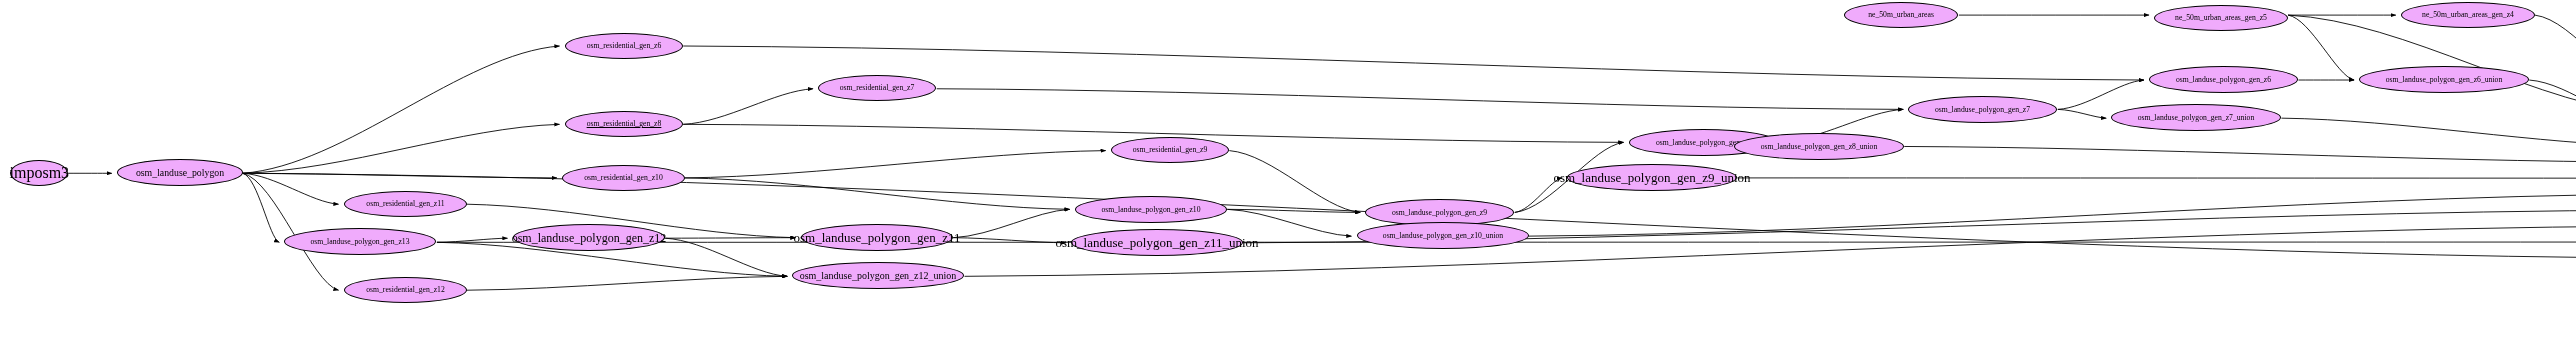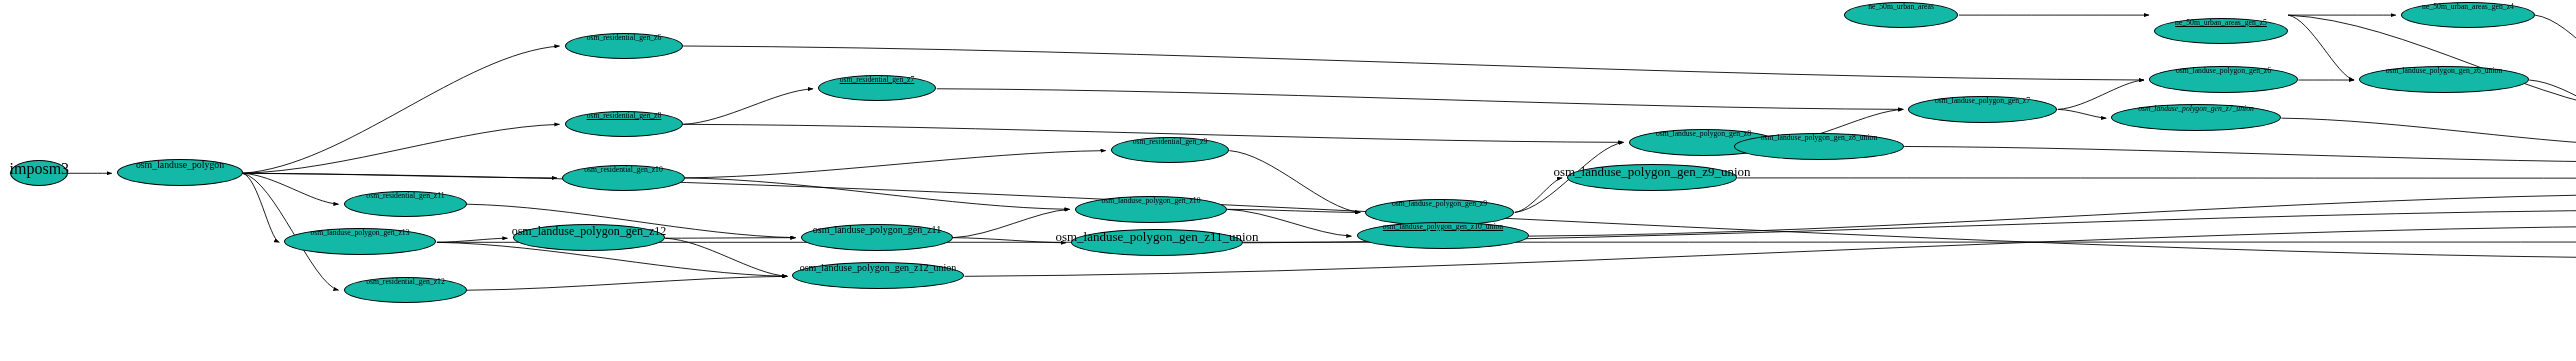--- a/index.html
+++ b/index.html
@@ -3,22 +3,22 @@
 <meta charset="utf-8">
 <style>
   html,body{margin:0;padding:0;background:#ffffff;}
   body{font-family:"Liberation Serif",serif;}
   #stage{position:relative;width:2741px;height:362px;background:#fff;overflow:hidden;}
   #edges{position:absolute;left:0;top:0;width:2741px;height:362px;}
   .node{
     position:absolute;
     border:0.8px solid #000;
     border-radius:50%;
-    background:#14b8a6;
-    display:flex;justify-content:center;
+    background:#f0abfc;
+    display:flex;align-items:center;justify-content:center;
     box-sizing:border-box;
     color:#000;
     white-space:nowrap;
     font-family:"Liberation Serif",serif;
   }
   .node span{display:block;line-height:1;}
 </style>
 </head>
 <body>
 
@@ -80,21 +80,21 @@
   <div id="node-layer">
       <div class="node" style="left: 10.3px; top: 160px; width: 58px; height: 26px; font-size: 16px;">
         <span>imposm3</span>
       </div>
       <div class="node" style="left: 117px; top: 159px; width: 126px; height: 27px; font-size: 9.8px;">
         <span>osm_landuse_polygon</span>
       </div>
       <div class="node" style="left: 565px; top: 33px; width: 118px; height: 26px; font-size: 7.7px;">
         <span>osm_residential_gen_z6</span>
       </div>
-      <div class="node" style="left: 818px; top: 75px; width: 118px; height: 26px; font-size: 7.7px; text-decoration: underline;">
+      <div class="node" style="left: 818px; top: 75px; width: 118px; height: 26px; font-size: 7.7px;">
         <span>osm_residential_gen_z7</span>
       </div>
       <div class="node" style="left: 565px; top: 111px; width: 118px; height: 26px; font-size: 7.7px; text-decoration: underline;">
         <span>osm_residential_gen_z8</span>
       </div>
       <div class="node" style="left: 1111px; top: 137px; width: 118px; height: 26px; font-size: 7.7px;">
         <span>osm_residential_gen_z9</span>
       </div>
       <div class="node" style="left: 562px; top: 165px; width: 123px; height: 26px; font-size: 7.7px;">
         <span>osm_residential_gen_z10</span>
@@ -104,63 +104,63 @@
       </div>
       <div class="node" style="left: 284px; top: 228px; width: 152px; height: 27px; font-size: 7.7px;">
         <span>osm_landuse_polygon_gen_z13</span>
       </div>
       <div class="node" style="left: 513px; top: 224px; width: 152px; height: 27px; font-size: 12px;">
         <span>osm_landuse_polygon_gen_z12</span>
       </div>
       <div class="node" style="left: 344px; top: 277px; width: 123px; height: 26px; font-size: 7.7px;">
         <span>osm_residential_gen_z12</span>
       </div>
-      <div class="node" style="left: 801px; top: 224px; width: 152px; height: 27px; font-size: 10px;">
+      <div class="node" style="left: 801px; top: 224px; width: 152px; height: 27px; font-size: 13px;">
         <span>osm_landuse_polygon_gen_z11</span>
       </div>
       <div class="node" style="left: 792px; top: 262px; width: 172px; height: 27px; font-size: 10px;">
         <span>osm_landuse_polygon_gen_z12_union</span>
       </div>
       <div class="node" style="left: 1075px; top: 196px; width: 152px; height: 27px; font-size: 7.7px;">
         <span>osm_landuse_polygon_gen_z10</span>
       </div>
       <div class="node" style="left: 1071px; top: 229px; width: 172px; height: 27px; font-size: 13px;">
         <span>osm_landuse_polygon_gen_z11_union</span>
       </div>
       <div class="node" style="left: 1365px; top: 199px; width: 149px; height: 27px; font-size: 7.7px;">
         <span>osm_landuse_polygon_gen_z9</span>
       </div>
-      <div class="node" style="left: 1357px; top: 222px; width: 172px; height: 27px; font-size: 7.7px; text-decoration: underline;">
+      <div class="node" style="left: 1357px; top: 222px; width: 172px; height: 27px; font-size: 7.7px;">
         <span>osm_landuse_polygon_gen_z10_union</span>
       </div>
       <div class="node" style="left: 1629px; top: 129px; width: 149px; height: 27px; font-size: 7.7px;">
         <span>osm_landuse_polygon_gen_z8</span>
       </div>
       <div class="node" style="left: 1734px; top: 133px; width: 170px; height: 27px; font-size: 7.7px; font-family: Liberation Serif, serif;">
         <span>osm_landuse_polygon_gen_z8_union</span>
       </div>
       <div class="node" style="left: 1567px; top: 164px; width: 170px; height: 27px; font-size: 13px;">
         <span>osm_landuse_polygon_gen_z9_union</span>
       </div>
       <div class="node" style="left: 1908px; top: 96px; width: 149px; height: 27px; font-size: 7.7px;">
         <span>osm_landuse_polygon_gen_z7</span>
       </div>
-      <div class="node" style="left: 2111px; top: 104px; width: 170px; height: 27px; font-size: 7.7px; font-style: italic;">
+      <div class="node" style="left: 2111px; top: 104px; width: 170px; height: 27px; font-size: 7.7px;">
         <span>osm_landuse_polygon_gen_z7_union</span>
       </div>
       <div class="node" style="left: 2149px; top: 66px; width: 149px; height: 27px; font-size: 7.7px;">
         <span>osm_landuse_polygon_gen_z6</span>
       </div>
       <div class="node" style="left: 2359px; top: 66px; width: 170px; height: 27px; font-size: 7.7px;">
         <span>osm_landuse_polygon_gen_z6_union</span>
       </div>
       <div class="node" style="left: 1844px; top: 1.8px; width: 114px; height: 26px; font-size: 7.7px;">
         <span>ne_50m_urban_areas</span>
       </div>
-      <div class="node" style="left: 2154px; top: 18px; width: 134px; height: 26px; font-size: 7.7px; text-decoration: underline;">
+      <div class="node" style="left: 2154px; top: 5px; width: 134px; height: 26px; font-size: 7.7px;">
         <span>ne_50m_urban_areas_gen_z5</span>
       </div>
       <div class="node" style="left: 2401px; top: 1.8px; width: 134px; height: 26px; font-size: 7.7px;">
         <span>ne_50m_urban_areas_gen_z4</span>
       </div>
     </div>
   <div id="table-layer"></div>
 </div>
 
 

